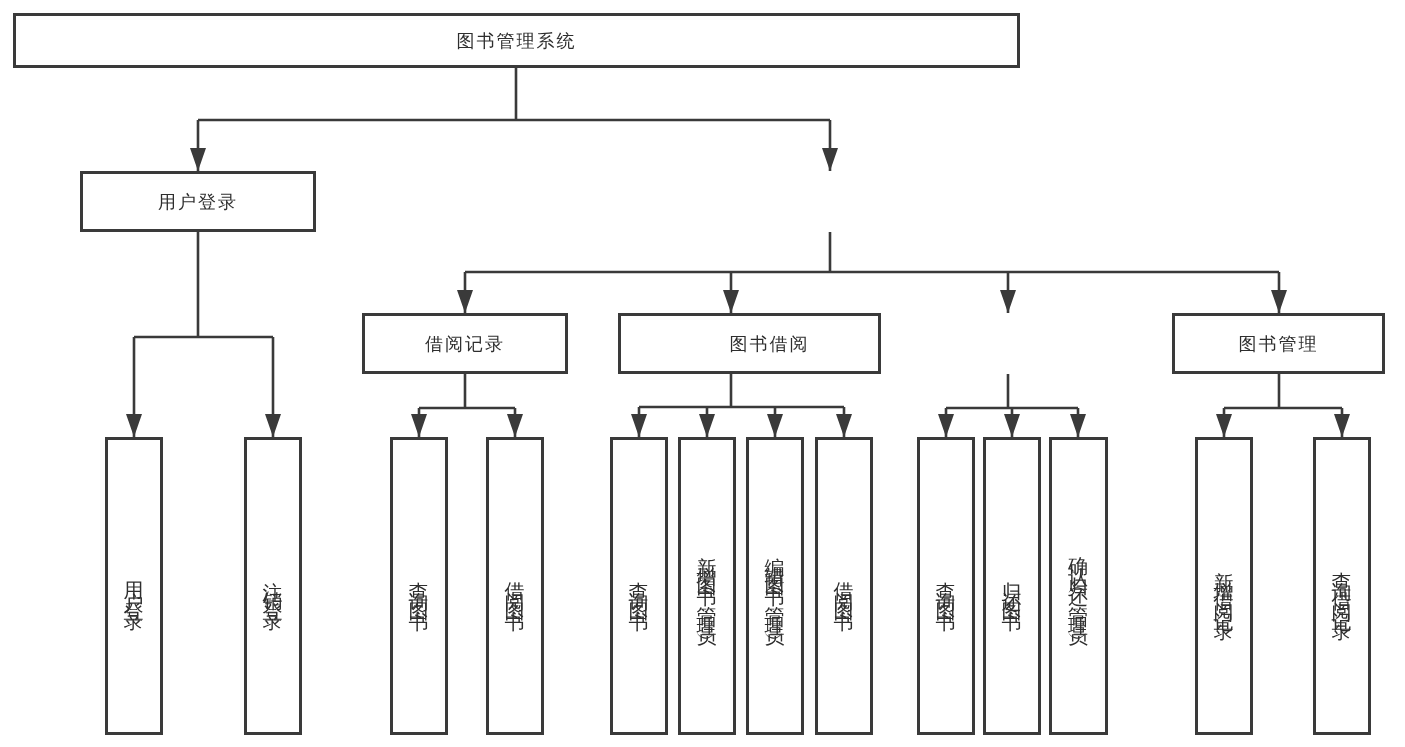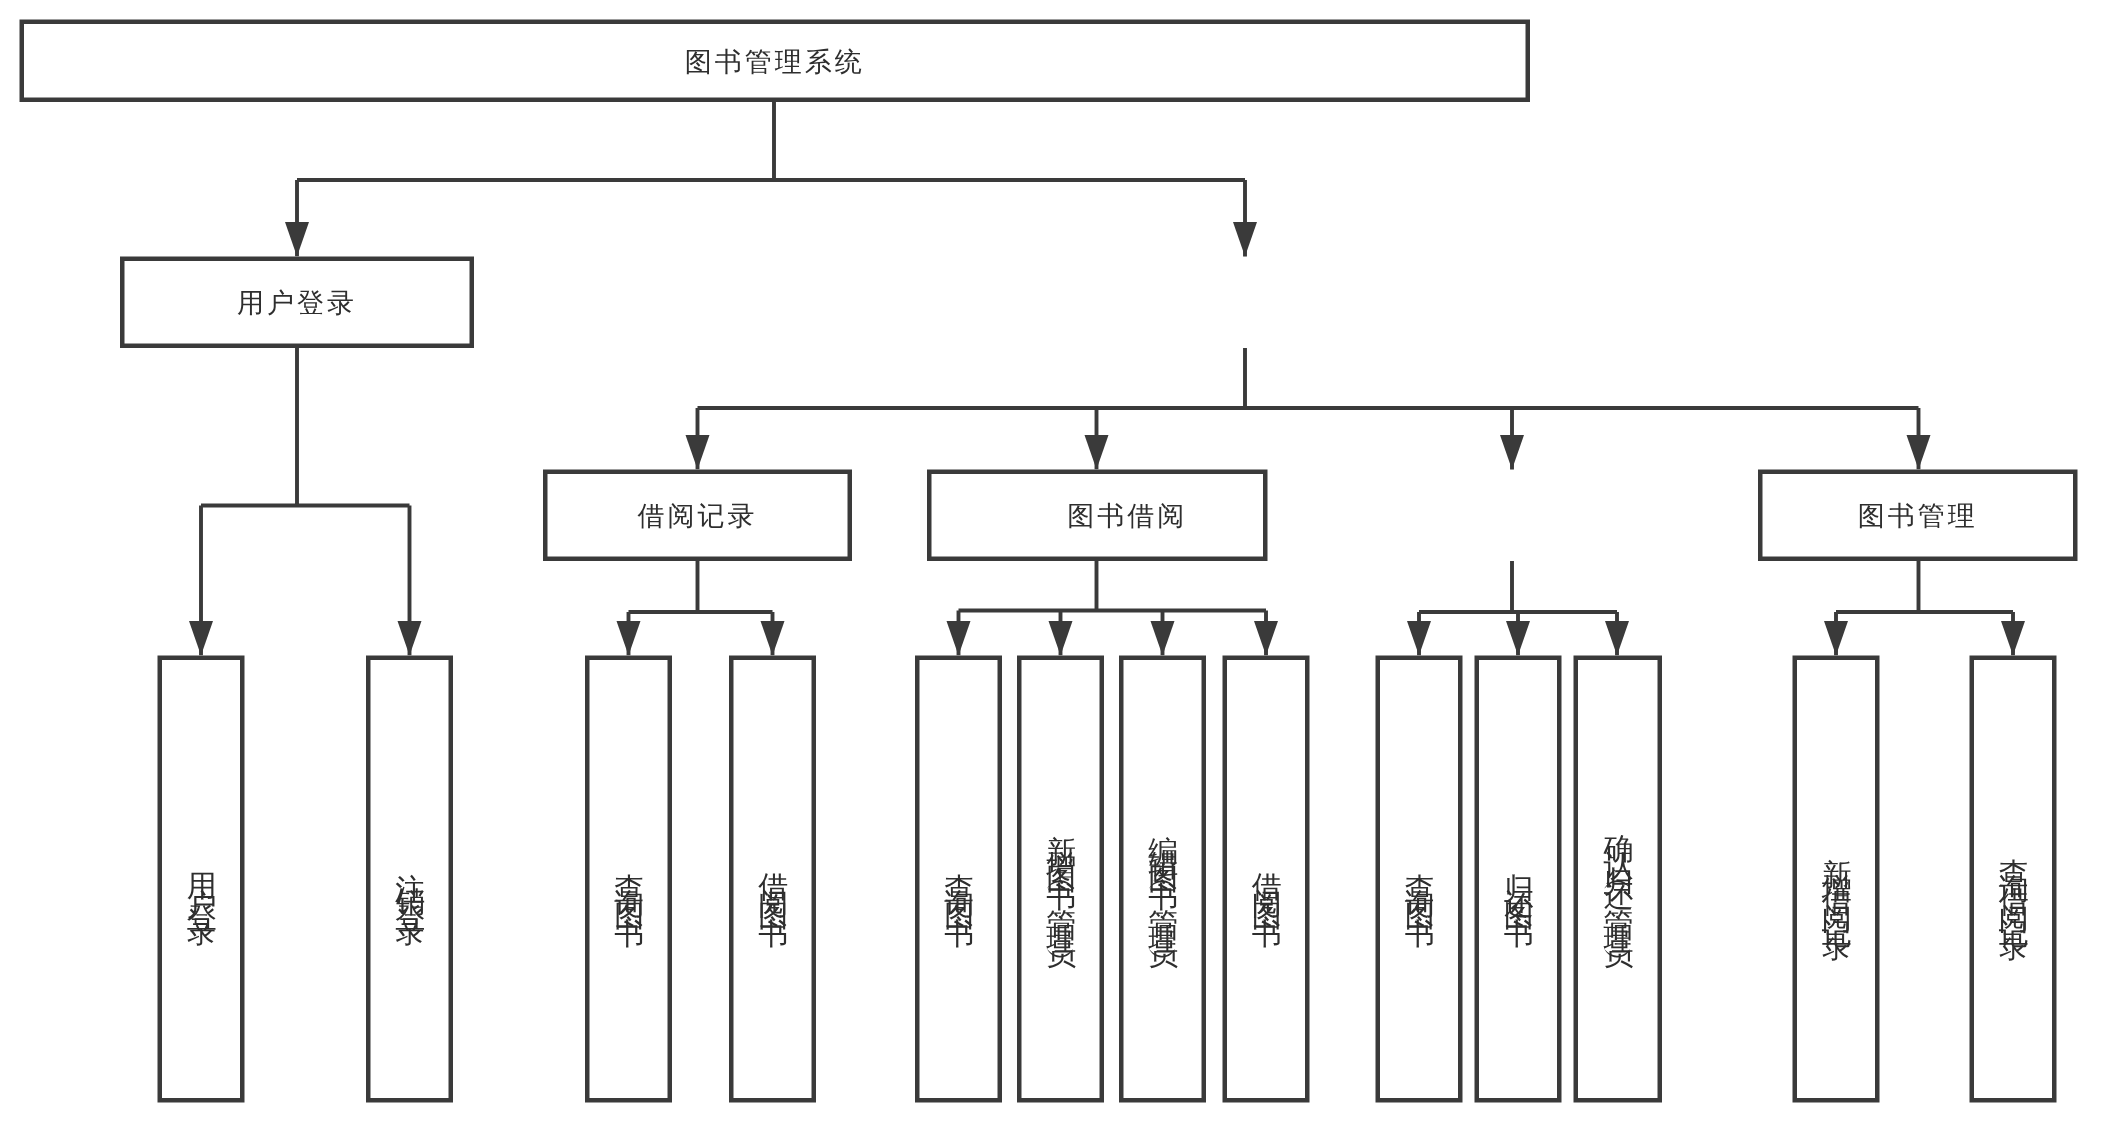--- a/index.html
+++ b/index.html
@@ -115,21 +115,21 @@
     <span>图书管理系统</span>
   </div>
 
   <div class="node" style="left:80px; top:171px; width:236px; height:61px;">
     <span>用户登录</span>
   </div>
 
   <div class="node" style="left:362px; top:313px; width:206px; height:61px;">
     <span>借阅记录</span>
   </div>
-  <div class="node" style="left:618px; top:313px; width:227px; height:61px;padding-left:40px;">
+  <div class="node" style="left:618px; top:313px; width:263px; height:61px;padding-left:40px;">
     <span>图书借阅</span>
   </div>
   <div class="node" style="left:1172px; top:313px; width:213px; height:61px;">
     <span>图书管理</span>
   </div>
 
   <div class="leaf" style="left:105px; top:437px; width:58px; height:298px;">
     <span>用户登录</span>
   </div>
   <div class="leaf" style="left:244px; top:437px; width:58px; height:298px;">

